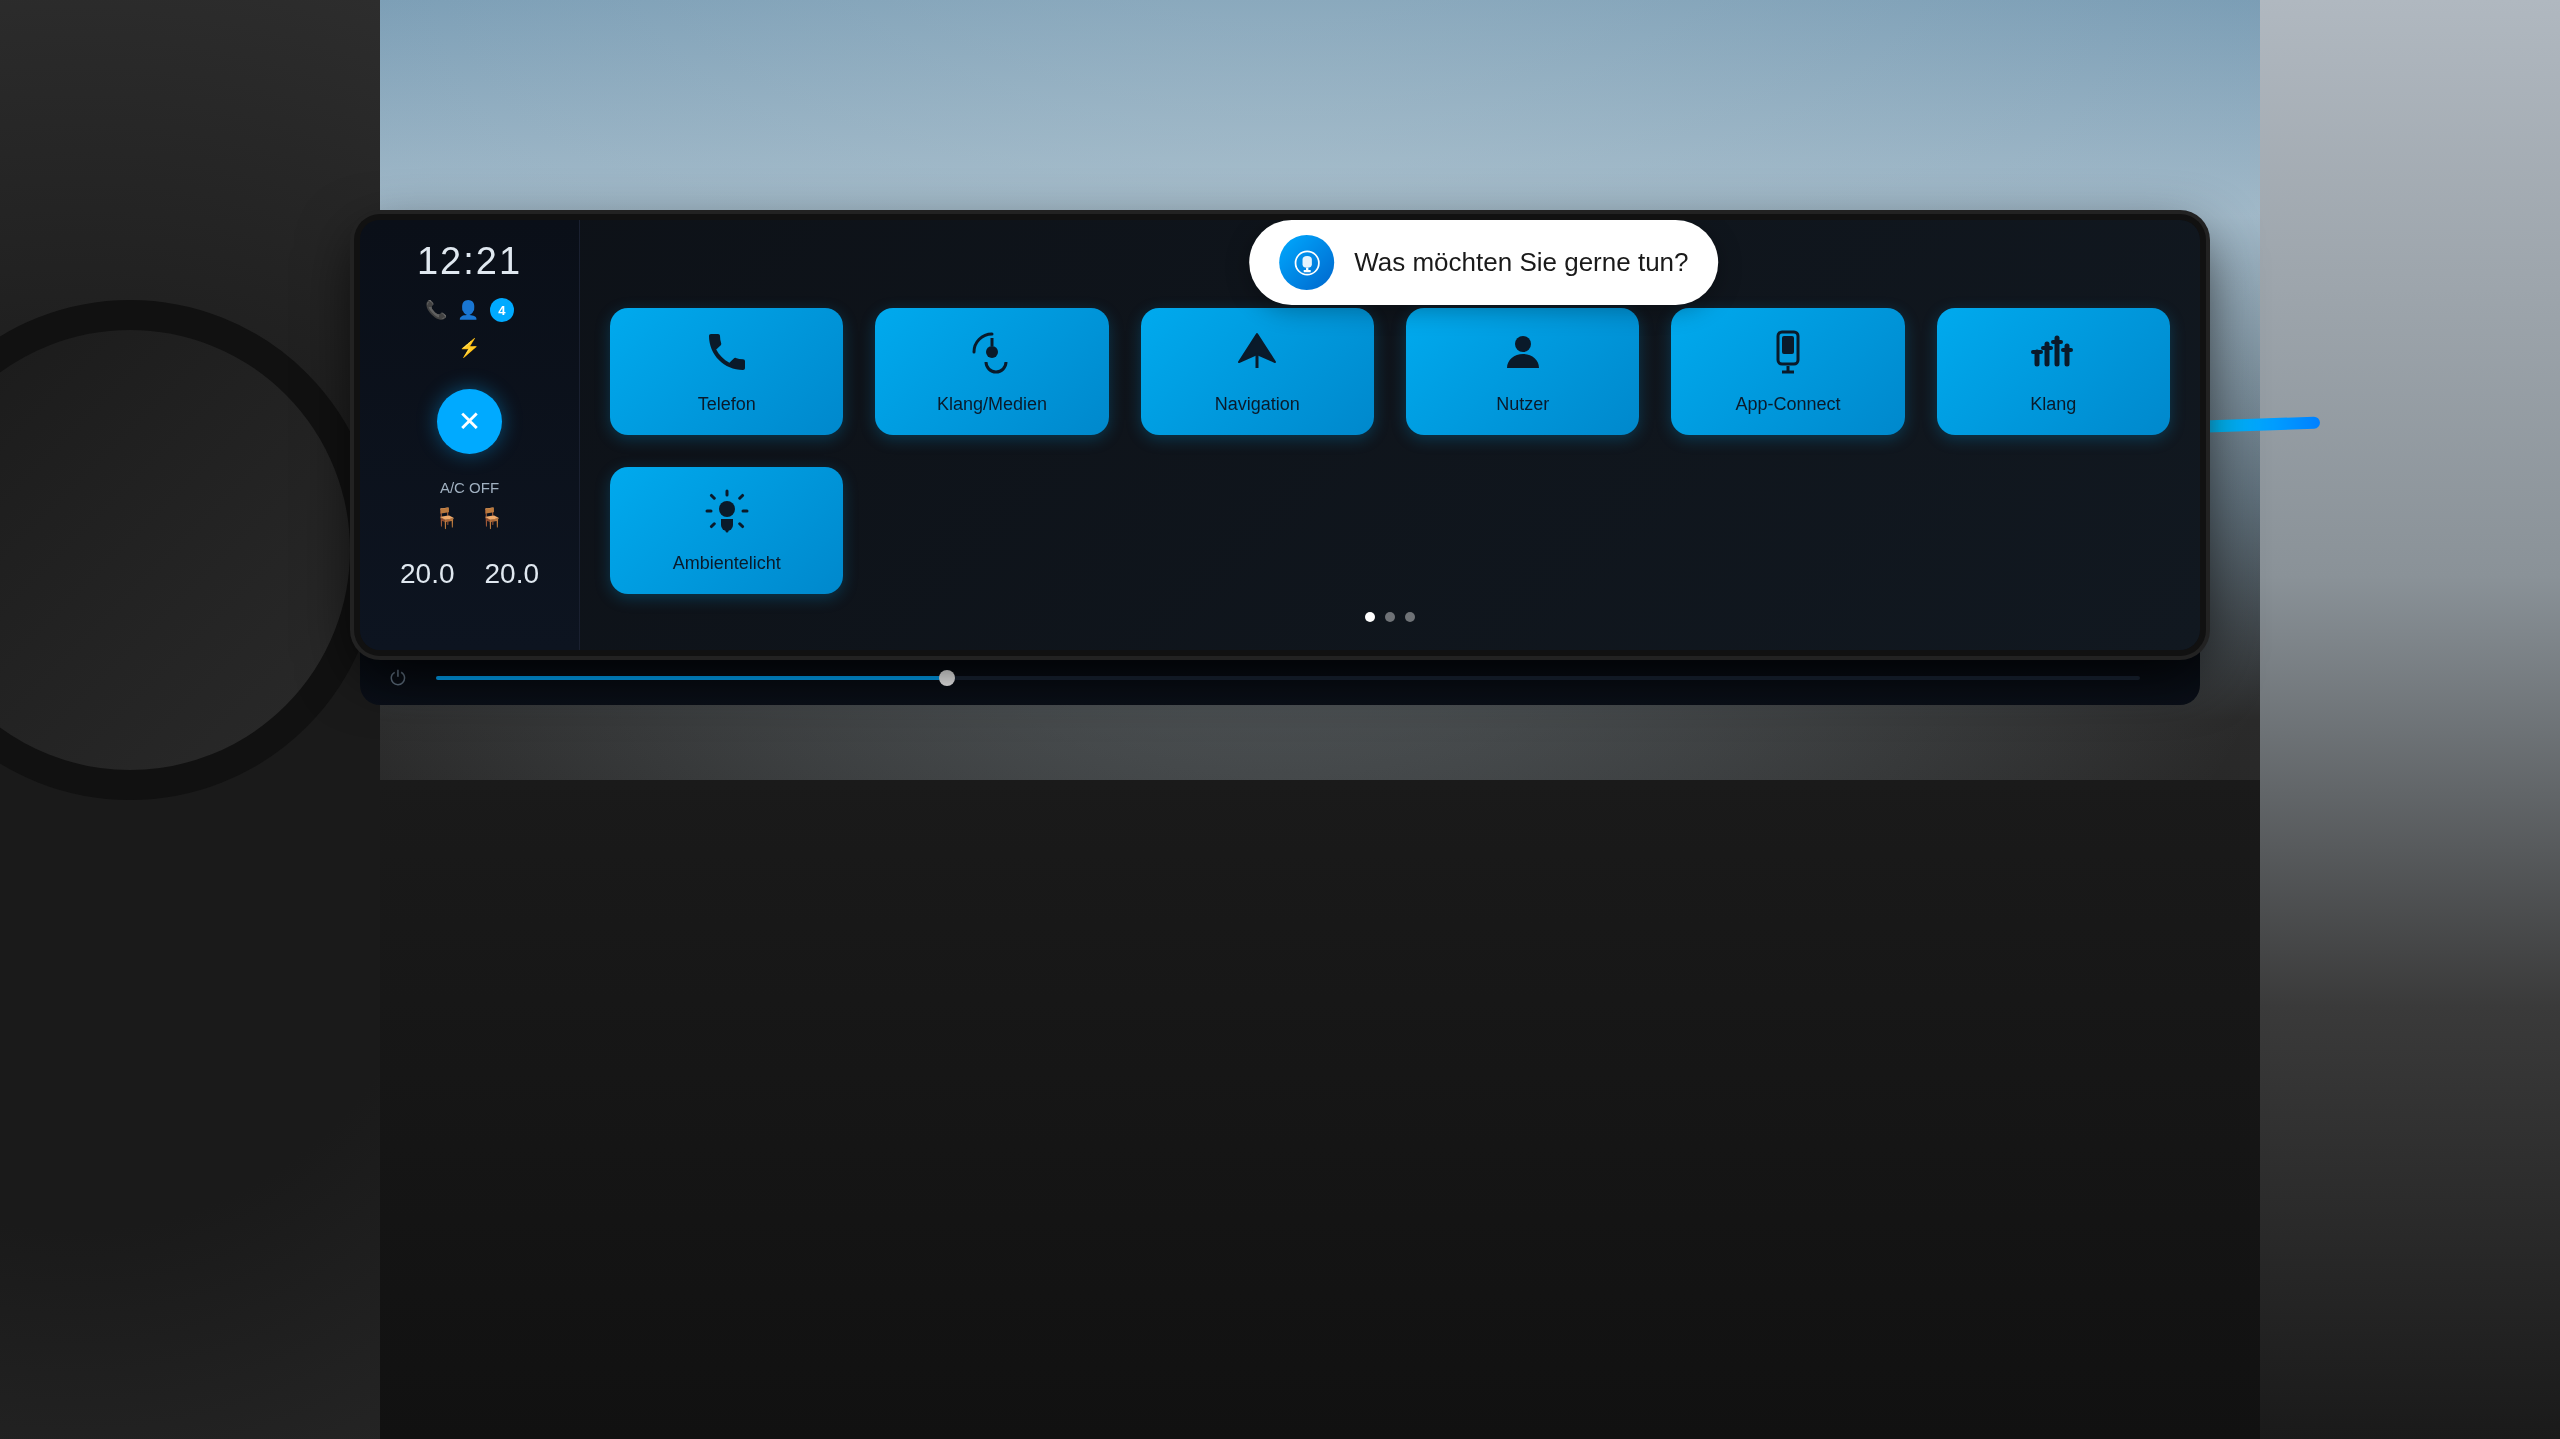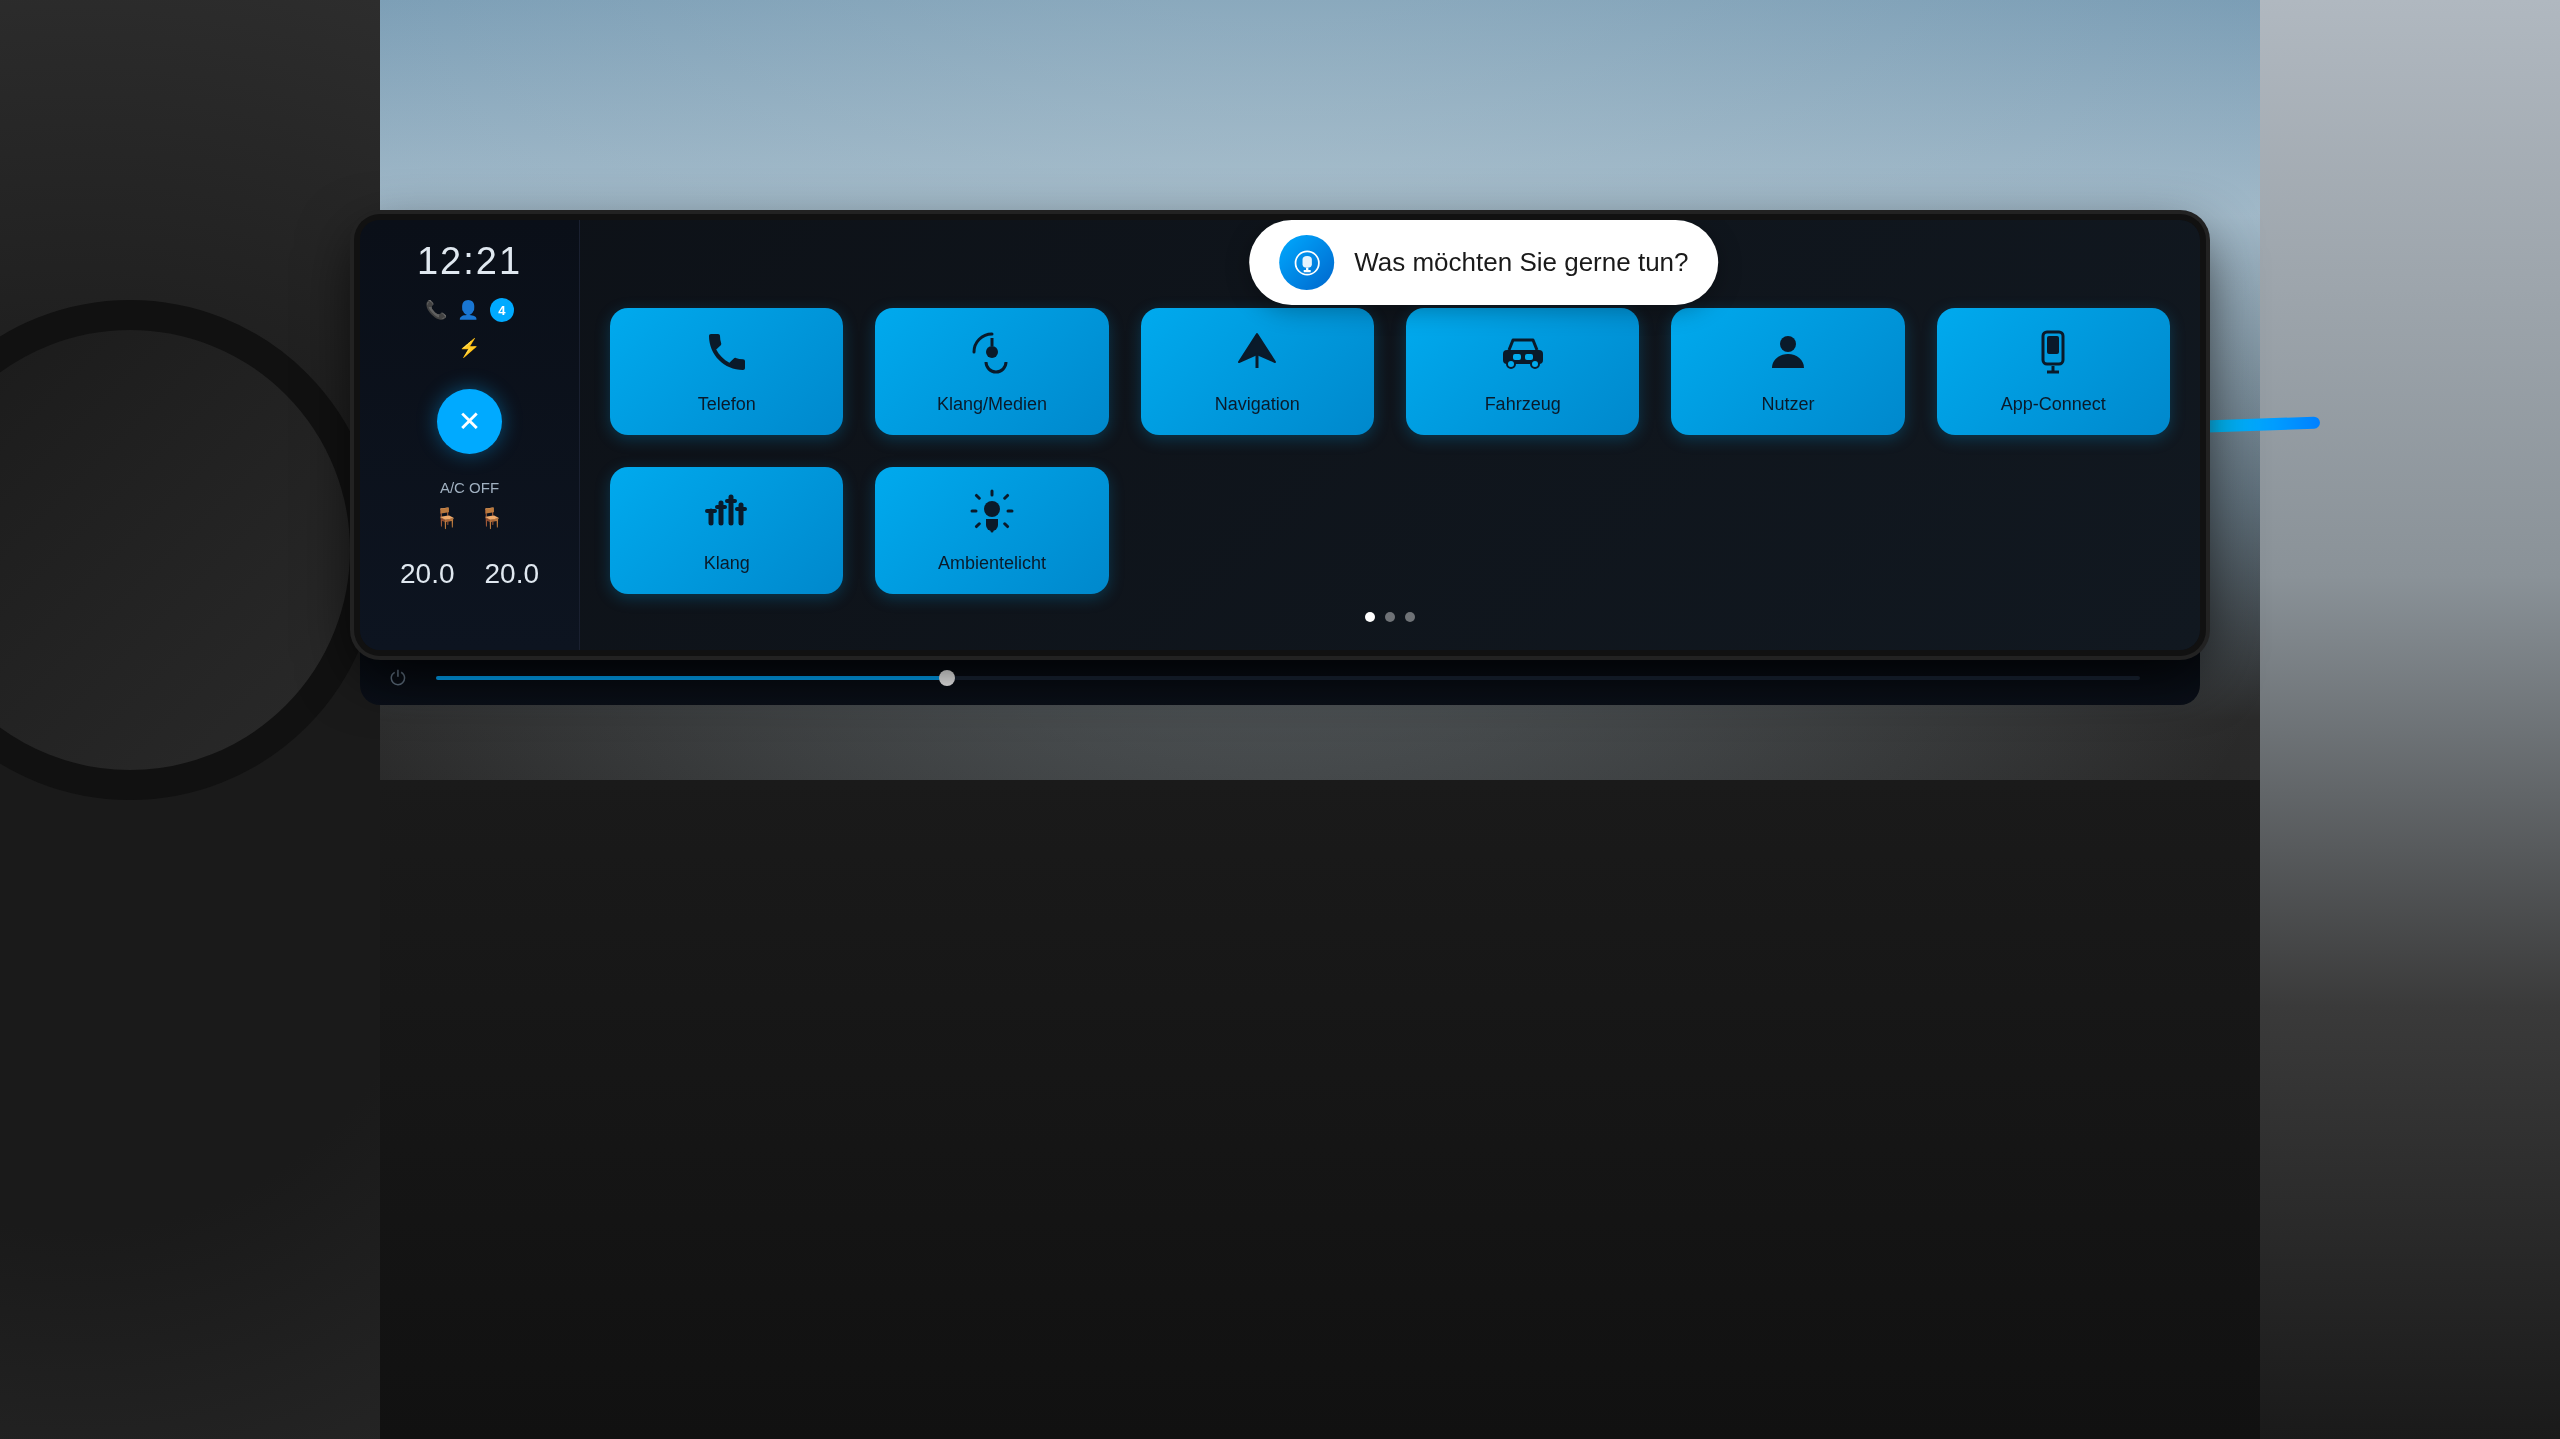--- a/index.html
+++ b/index.html
@@ -450,33 +450,20 @@
         <div class="app-tile">
           <div class="app-icon">
             <svg width="48" height="48" viewBox="0 0 24 24" fill="none">
               <polygon points="3,17 12,3 21,17 12,13" fill="#0a1a2a" stroke="#0a1a2a" stroke-width="1" stroke-linejoin="round"></polygon>
               <line x1="12" y1="13" x2="12" y2="20" stroke="#0a1a2a" stroke-width="1.5"></line>
             </svg>
           </div>
           <span class="app-label">Navigation</span>
         </div>
 
-        <div class="app-tile">
-          <div class="app-icon">
-            <svg width="48" height="48" viewBox="0 0 24 24" fill="none">
-              <path d="M5 11l2-5h10l2 5" stroke="#0a1a2a" stroke-width="1.5" fill="none" stroke-linejoin="round"></path>
-              <rect x="2" y="11" width="20" height="7" rx="2" fill="#0a1a2a"></rect>
-              <circle cx="6" cy="18" r="2" fill="#00aaee" stroke="#0a1a2a" stroke-width="1"></circle>
-              <circle cx="18" cy="18" r="2" fill="#00aaee" stroke="#0a1a2a" stroke-width="1"></circle>
-              <rect x="7" y="13" width="4" height="3" rx="1" fill="#00aaee"></rect>
-              <rect x="13" y="13" width="4" height="3" rx="1" fill="#00aaee"></rect>
-            </svg>
-          </div>
-          <span class="app-label">Fahrzeug</span>
-        </div>
 
         <div class="app-tile">
           <div class="app-icon">
             <svg width="48" height="48" viewBox="0 0 24 24" fill="none">
               <circle cx="12" cy="8" r="4" fill="#0a1a2a"></circle>
               <path d="M4 20c0-4 3.6-7 8-7s8 3 8 7" fill="#0a1a2a"></path>
             </svg>
           </div>
           <span class="app-label">Nutzer</span>
         </div>

